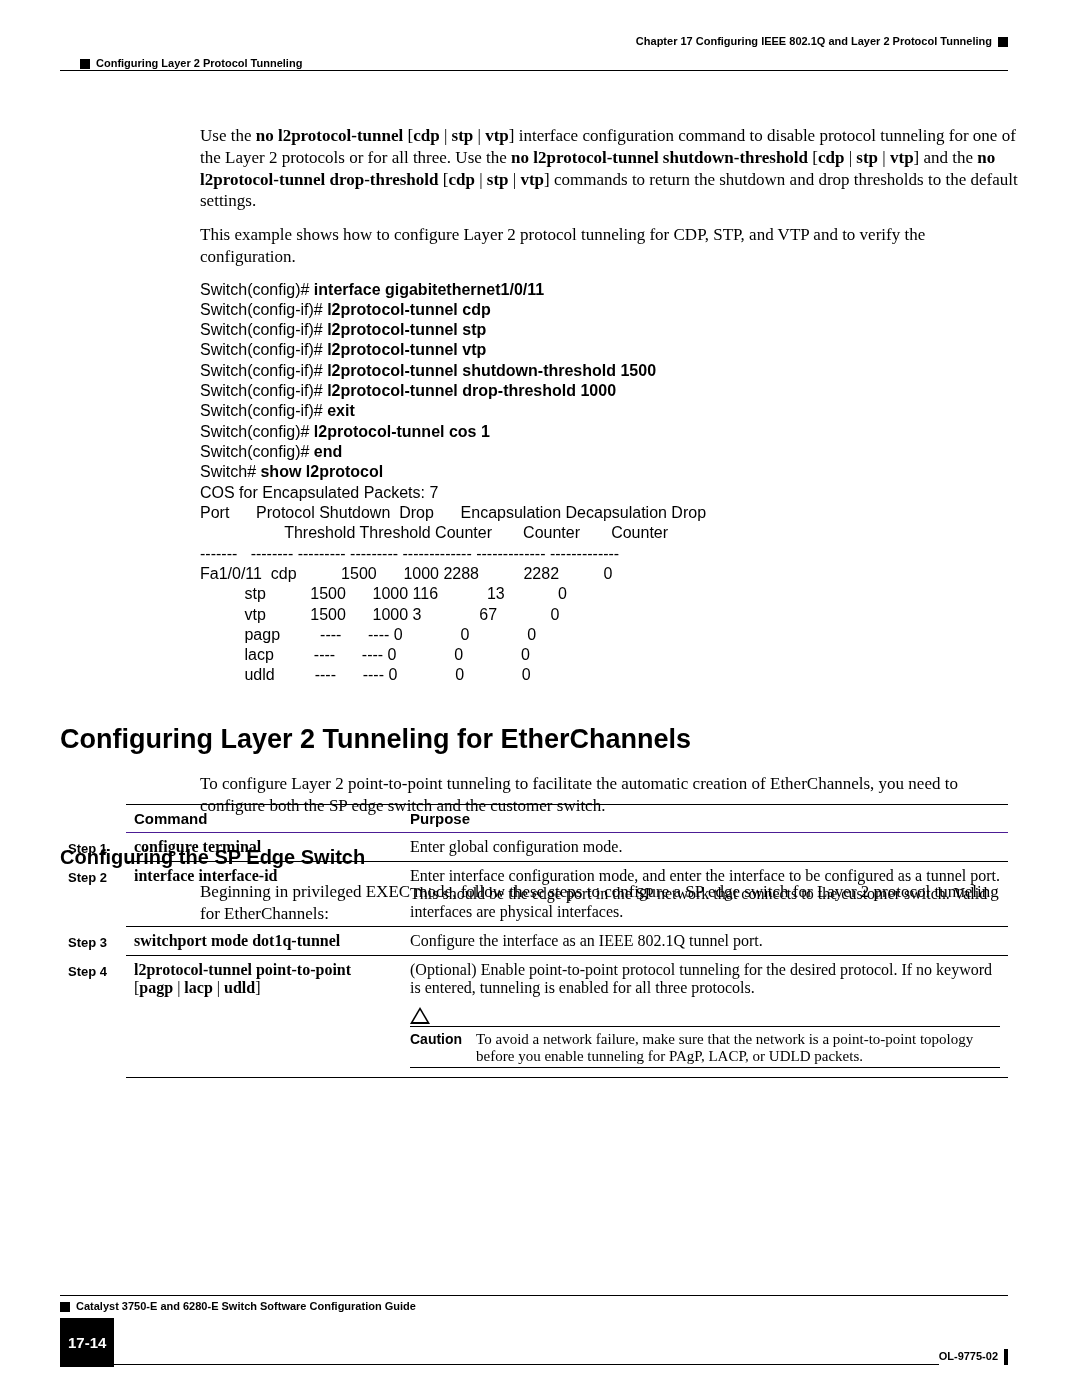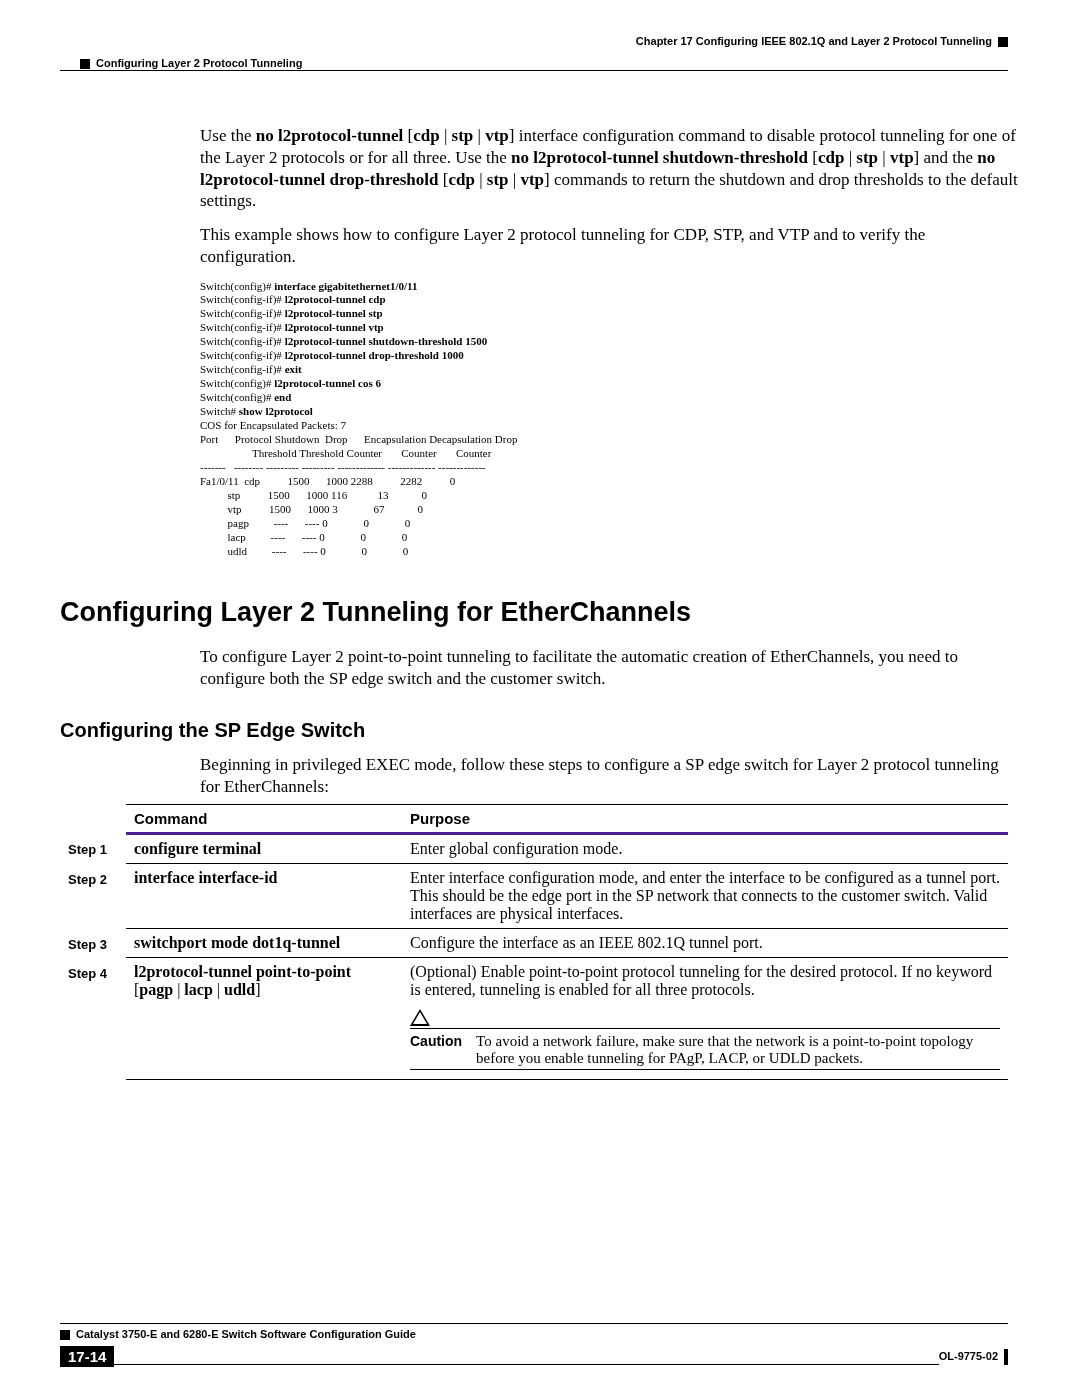--- a/index.html
+++ b/index.html
@@ -7,42 +7,42 @@
   .page{position:relative;width:1068px;height:1397px;box-sizing:border-box;}
   .header{position:absolute;top:35px;left:60px;right:60px;height:25px;font-family:Arial,Helvetica,sans-serif;font-weight:bold;font-size:11px;}
   .header-right{float:right;}
   .header-left{position:absolute;left:20px;top:22px;}
   .header-sq{display:inline-block;width:10px;height:10px;background:#000;vertical-align:middle;margin-right:6px;}
   .header-sq-r{display:inline-block;width:10px;height:10px;background:#000;vertical-align:middle;margin-left:6px;}
   .hr-top{position:absolute;top:70px;left:60px;right:60px;border-top:1px solid #000;}
   .body{position:absolute;top:125px;left:200px;right:48px;}
   .body p{font-size:17px;margin:0 0 12px 0;line-height:1.28;}
   .bold{font-weight:bold;}
-  .mono{font-family:Liberation Serif, serif;font-size:11px;white-space:pre;line-height:1.27;margin:0 0 36px 0;}
+  .mono{font-family:Liberation Sans, sans-serif;font-size:16px;white-space:pre;line-height:1.27;margin:0 0 36px 0;}
   h2.sec{font-family:Arial,Helvetica,sans-serif;font-weight:bold;font-size:27px;margin:38px 0 18px -140px;}
   h3.sub{font-family:Arial,Helvetica,sans-serif;font-weight:bold;font-size:20px;margin:30px 0 12px -140px;}
   .steptable{position:absolute;top:804px;left:60px;right:60px;}
   table{border-collapse:collapse;width:100%;font-size:16px;}
-  th{font-family:Arial,Helvetica,sans-serif;font-weight:bold;text-align:left;border-top:1.5px solid #000;border-bottom:3px solid #4c1d95;padding:5px 8px;font-size:15px;}
+  th{font-family:Arial,Helvetica,sans-serif;font-weight:bold;text-align:left;border-top:1.5px solid #000;border-bottom:1px solid #4c1d95;padding:5px 8px;font-size:15px;}
   td{border-bottom:1px solid #000;padding:5px 8px;vertical-align:top;}
   td.stepno{font-family:Arial,Helvetica,sans-serif;font-weight:bold;font-size:13px;border-bottom:none;width:50px;padding-top:8px;}
   td.cmd{width:260px;}
   .ital{}
   .cautionblock{margin-top:10px;}
   .triangle{width:0;height:0;border-left:10px solid transparent;border-right:10px solid transparent;border-bottom:17px solid #000;position:relative;}
   .triangle::after{content:"";position:absolute;left:-7px;top:3px;width:0;height:0;border-left:7px solid transparent;border-right:7px solid transparent;border-bottom:12px solid #fff;}
   .caution-hr{border-top:1px solid #000;margin:2px 0 4px 0;}
   .caution-row{display:flex;align-items:flex-start;}
   .caution-label{font-family:Arial,Helvetica,sans-serif;font-weight:bold;font-size:14px;margin-right:14px;}
   .caution-text{flex:1;font-size:15px;}
   .footer{position:absolute;bottom:30px;left:60px;right:60px;font-family:Arial,Helvetica,sans-serif;font-weight:bold;}
   .footer-hr{border-top:1px solid #000;}
   .footer-left{font-size:11px;margin-top:4px;}
   .footer-bar{display:flex;align-items:flex-end;margin-top:6px;}
-  .pagenum{background:#000;color:#fff;font-size:15px;padding:2px 8px;font-family:Arial,Helvetica,sans-serif;font-weight:bold;}
+  .pagenum{background:#000;color:#fff;font-size:15px;padding:16px 8px;font-family:Arial,Helvetica,sans-serif;font-weight:bold;}
   .footer-right{margin-left:auto;font-size:11px;padding-bottom:2px;}
   .footer-right-sq{display:inline-block;width:4px;height:16px;background:#000;vertical-align:middle;margin-left:6px;}
   .footer-line2{border-top:1px solid #000;flex:1;margin:0 0 2px 0;align-self:flex-end;}
 </style>
 </head>
 <body>
 
 <div class="page">
 
   <div class="header">
@@ -58,21 +58,21 @@
   <div class="body">
     <p id="para1">Use the <span class="bold">no l2protocol-tunnel</span> [<span class="bold">cdp</span> | <span class="bold">stp</span> | <span class="bold">vtp</span>] interface configuration command to disable protocol tunneling for one of the Layer 2 protocols or for all three. Use the <span class="bold">no l2protocol-tunnel shutdown-threshold</span> [<span class="bold">cdp</span> | <span class="bold">stp</span> | <span class="bold">vtp</span>] and the <span class="bold">no l2protocol-tunnel drop-threshold</span> [<span class="bold">cdp</span> | <span class="bold">stp</span> | <span class="bold">vtp</span>] commands to return the shutdown and drop thresholds to the default settings.</p>
     <p>This example shows how to configure Layer 2 protocol tunneling for CDP, STP, and VTP and to verify the configuration.</p>
     <div class="mono" id="cliblock">Switch(config)# <span class="bold">interface gigabitethernet1/0/11</span>
 Switch(config-if)# <span class="bold">l2protocol-tunnel cdp</span>
 Switch(config-if)# <span class="bold">l2protocol-tunnel stp</span>
 Switch(config-if)# <span class="bold">l2protocol-tunnel vtp</span>
 Switch(config-if)# <span class="bold">l2protocol-tunnel shutdown-threshold 1500</span>
 Switch(config-if)# <span class="bold">l2protocol-tunnel drop-threshold 1000</span>
 Switch(config-if)# <span class="bold">exit</span>
-Switch(config)# <span class="bold">l2protocol-tunnel cos 6</span>
+Switch(config)# <span class="bold">l2protocol-tunnel cos 1</span>
 Switch(config)# <span class="bold">end</span>
 Switch# <span class="bold">show l2protocol</span>
 COS for Encapsulated Packets: 7
 Port      Protocol Shutdown  Drop      Encapsulation Decapsulation Drop
                    Threshold Threshold Counter       Counter       Counter
 -------   -------- --------- --------- ------------- ------------- -------------
 Fa1/0/11  cdp          1500      1000 2288          2282          0
           stp          1500      1000 116           13            0
           vtp          1500      1000 3             67            0
           pagp         ----      ---- 0             0             0

